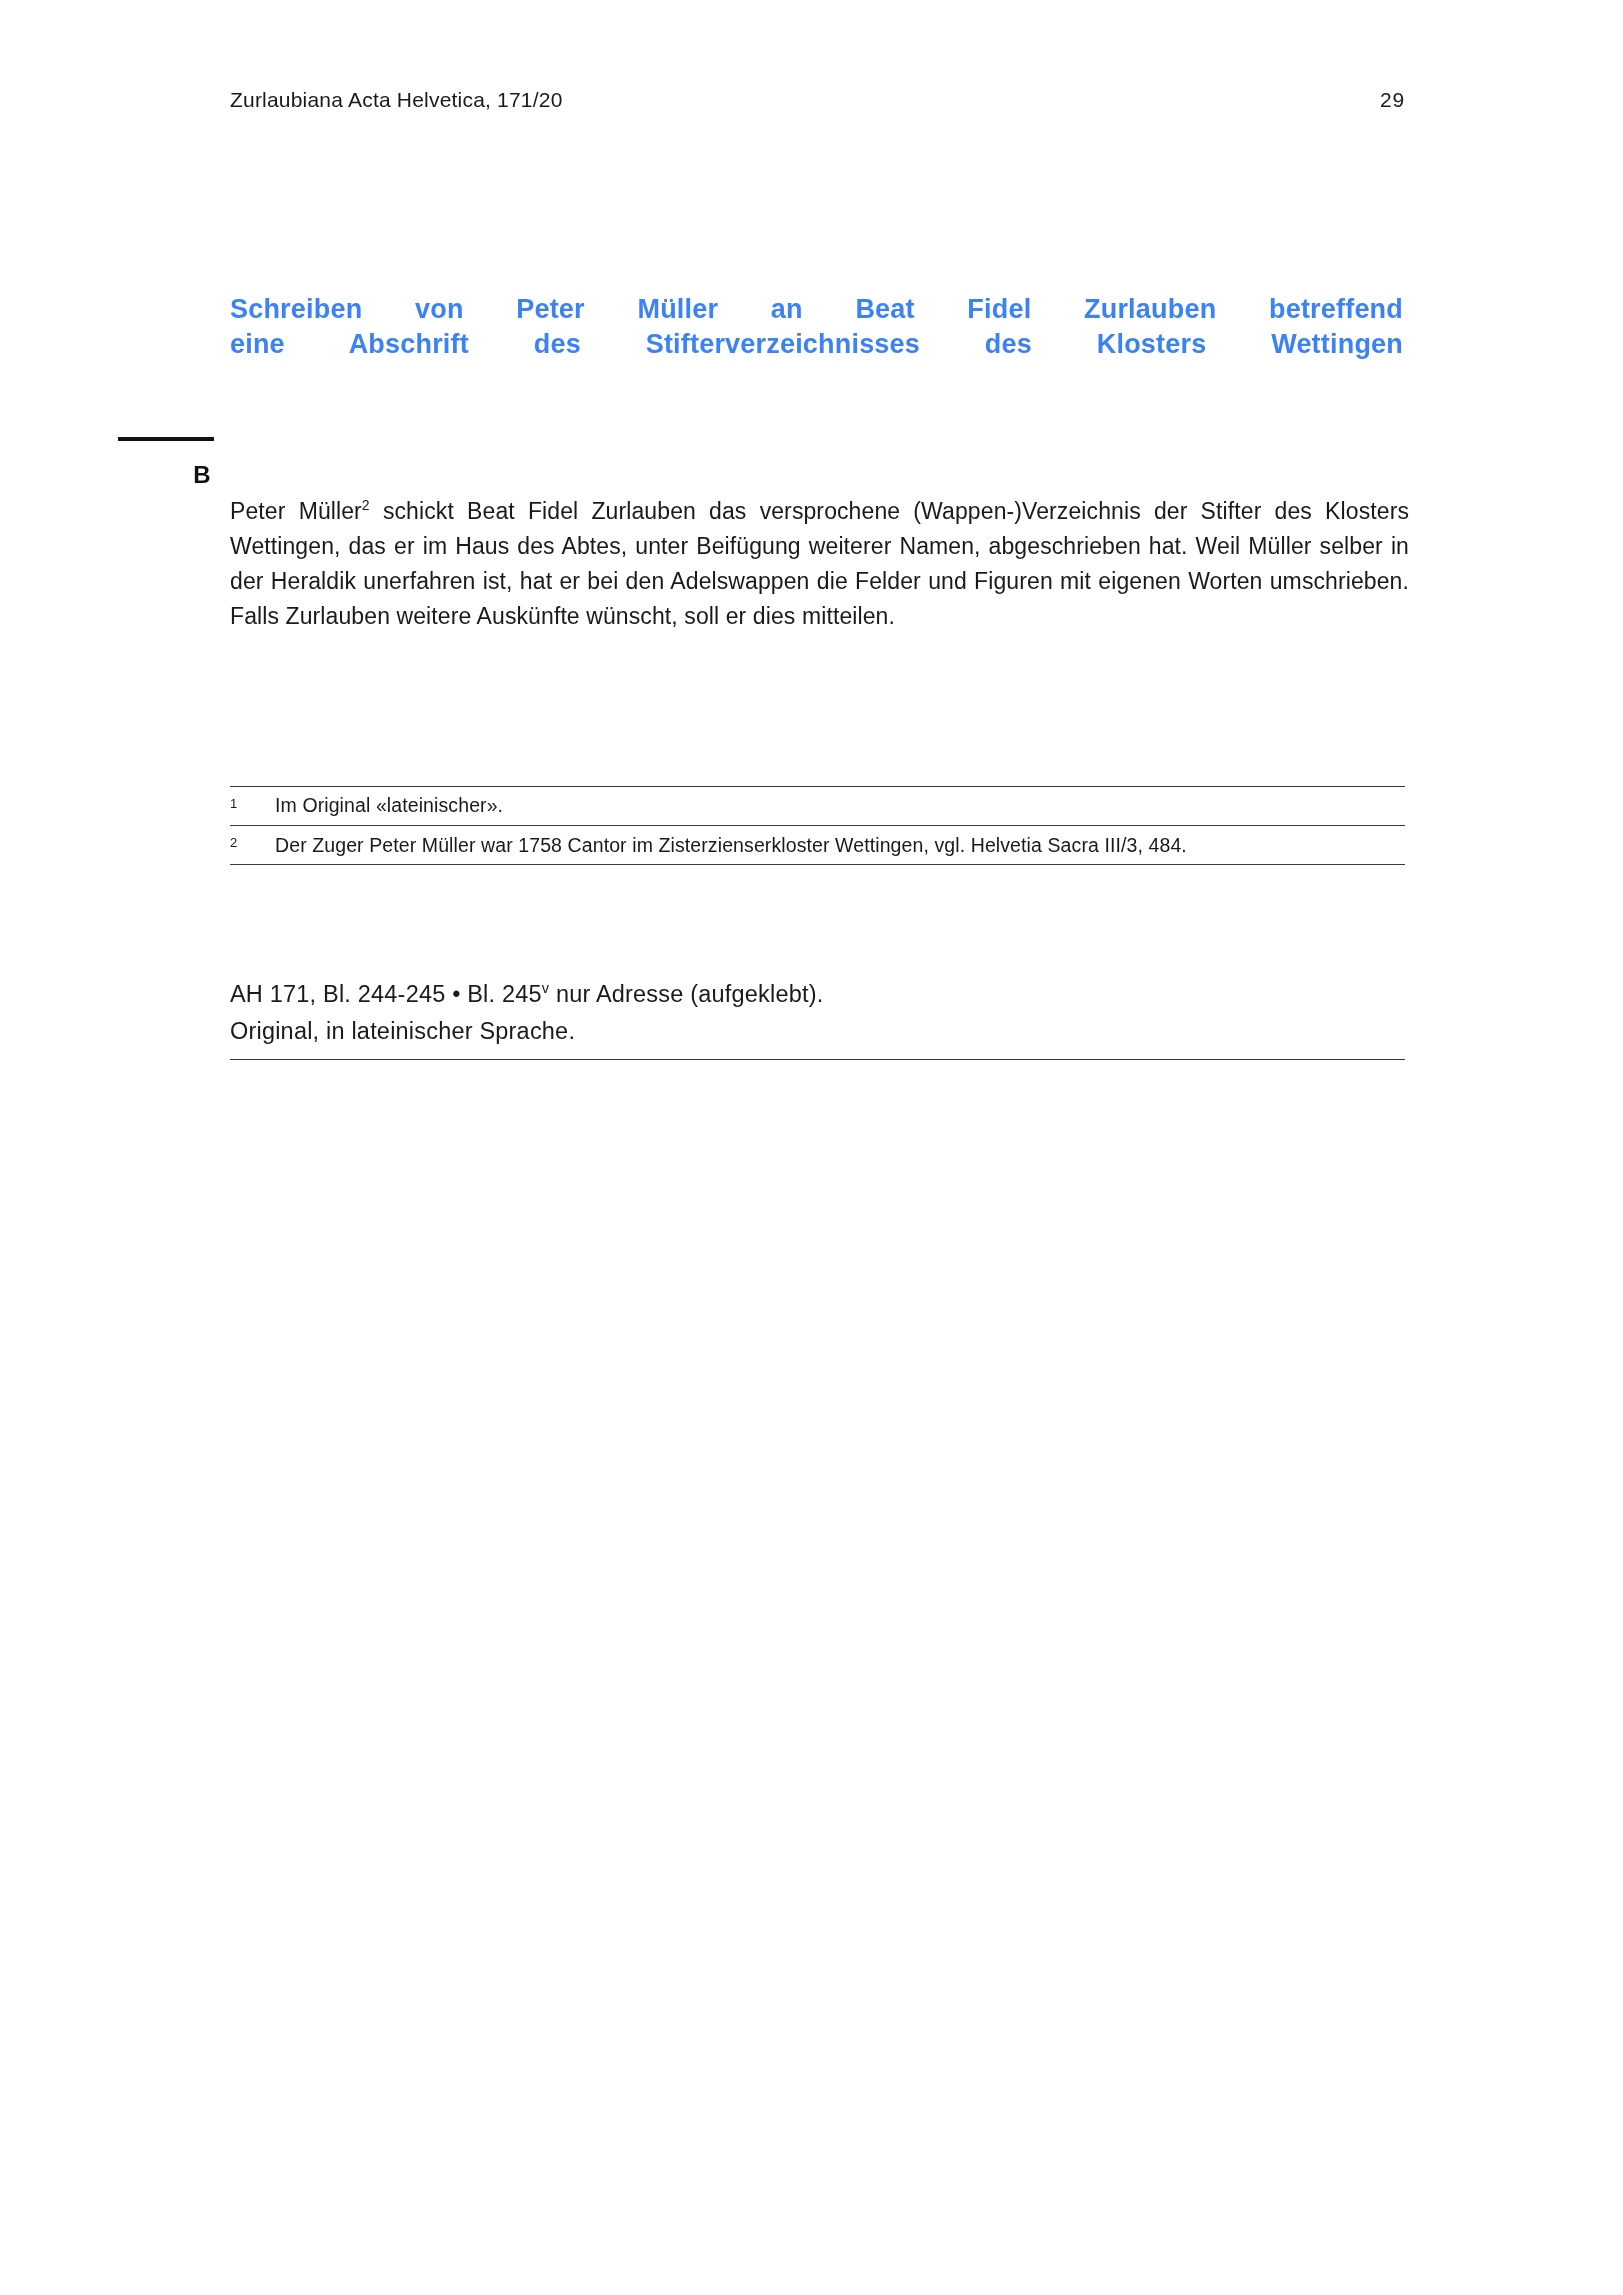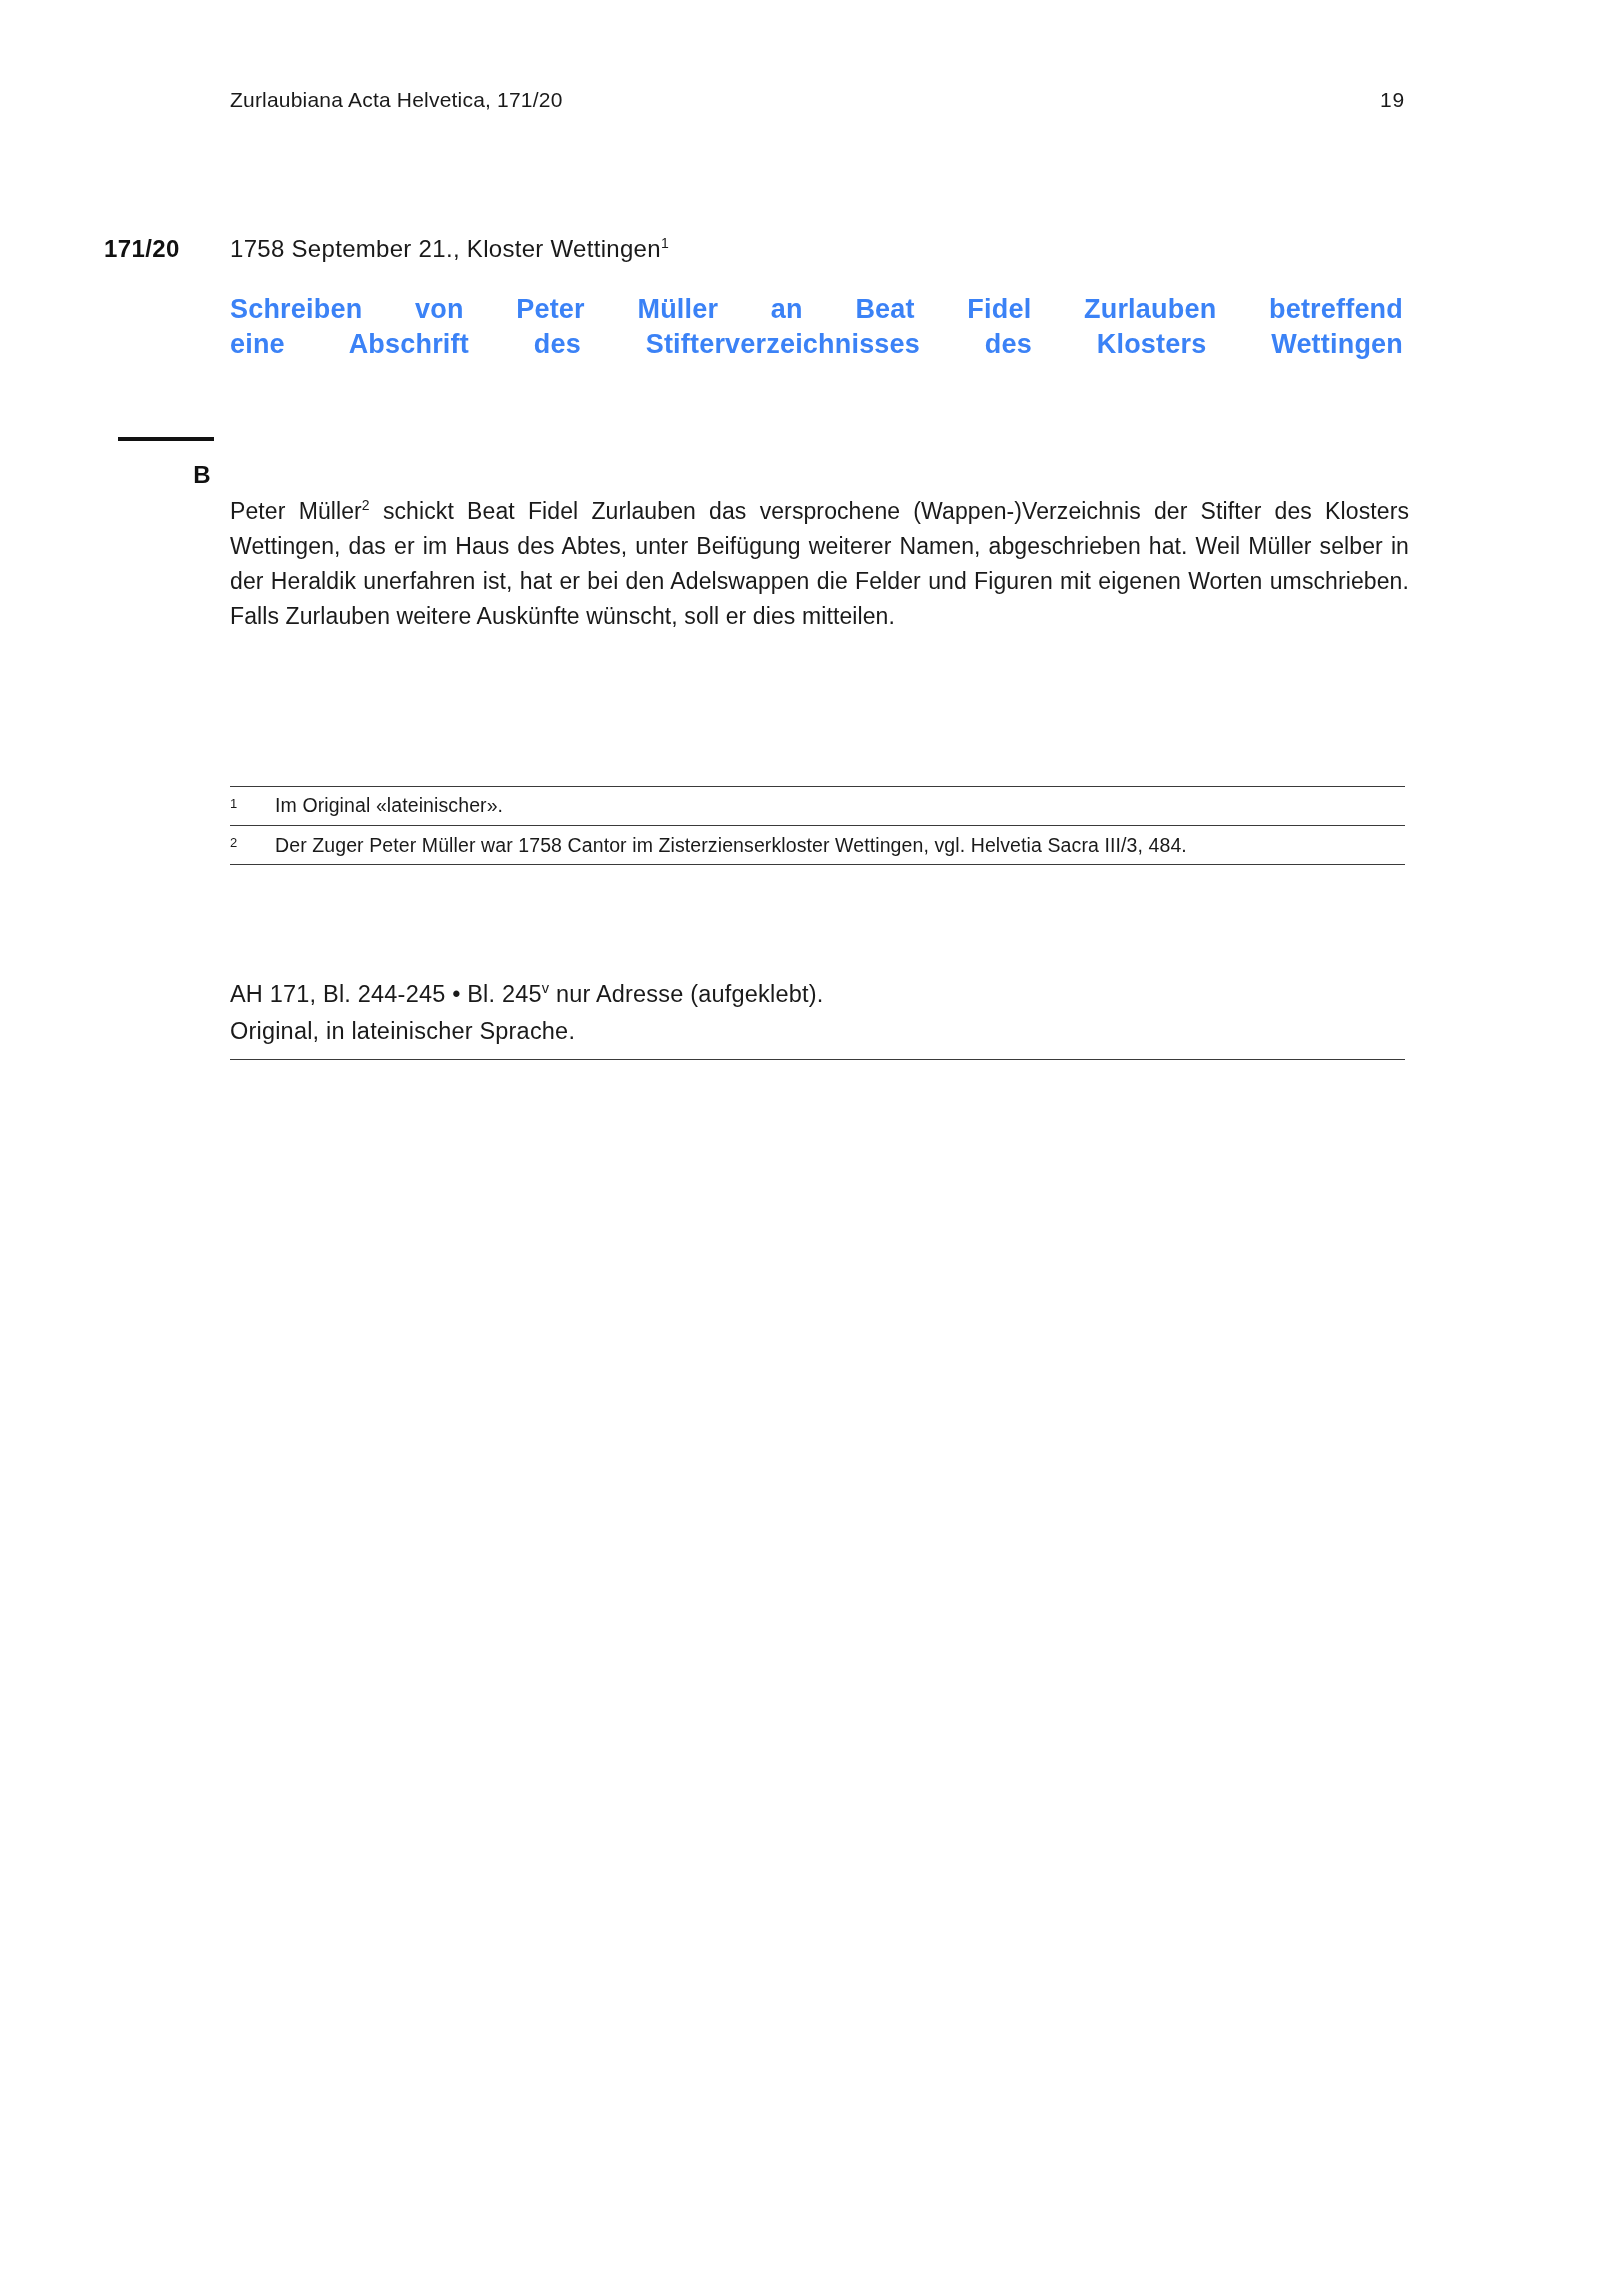--- a/index.html
+++ b/index.html
@@ -192,29 +192,23 @@
   }
   .bullet-sep { letter-spacing: 0; }
 </style>
 </head>
 <body>
 
 <div class="page">
 
   <div class="runhead">
     <span class="title">Zurlaubiana Acta Helvetica, 171/20</span>
-    <span class="folio">19</span>
-  </div>
-
-  <div class="record-head">
-    <div class="head-line">
-      <span class="rec-number">171/20</span>
-      <span class="rec-date"><span>1758 September 21., Kloster Wettingen</span><sup>1</sup></span>
-    </div>
-  </div>
+    <span class="folio">29</span>
+  </div>
+
 
   <div class="rec-title">
     <span class="l1">Schreiben von Peter Müller an Beat Fidel Zurlauben betreffend</span>
     <span class="l2">eine Abschrift des Stifterverzeichnisses des Klosters Wettingen</span>
   </div>
 
   <div class="short-rule"></div>
 
   <div class="regest">
     <div class="regest-marker">B</div>

